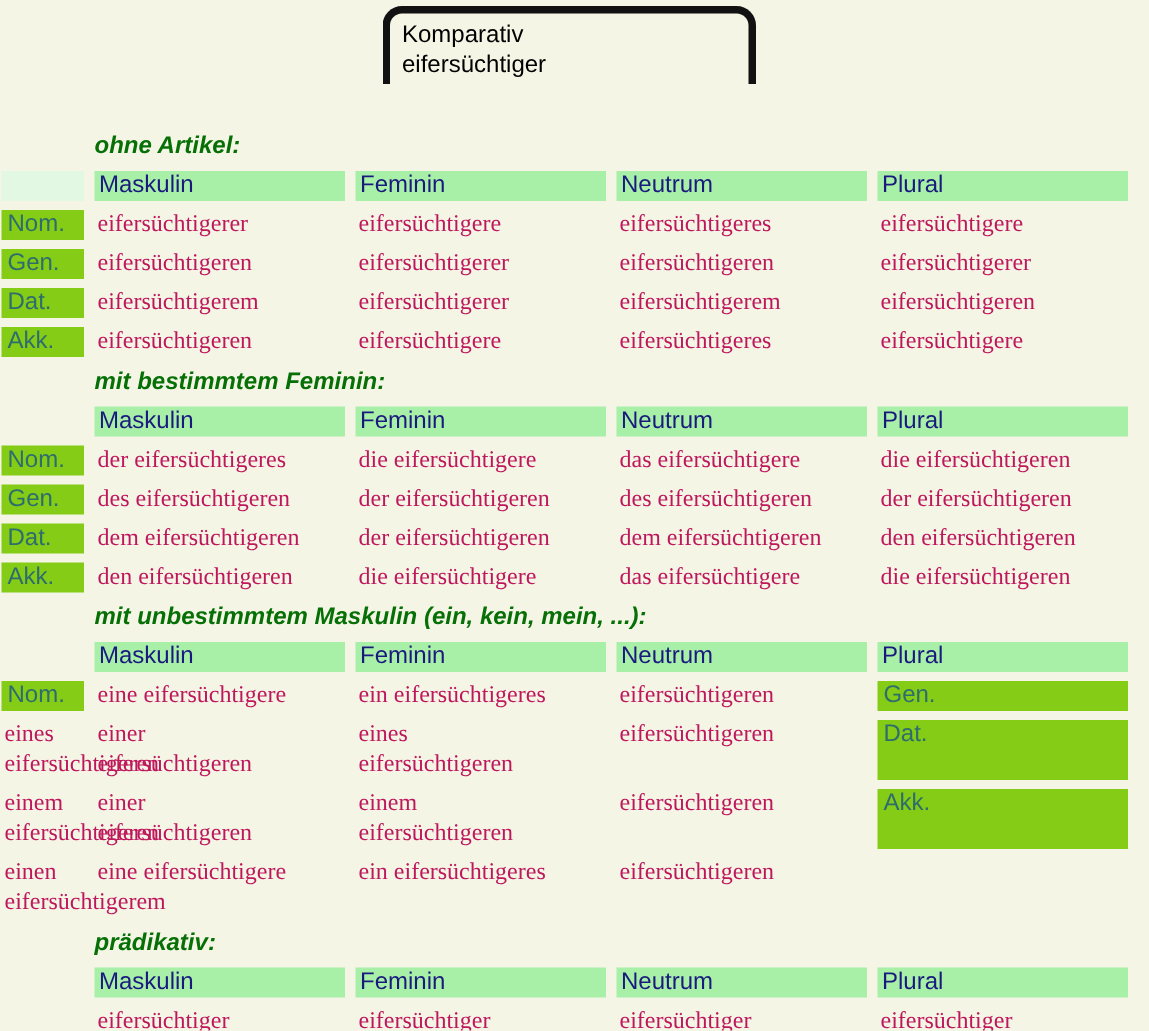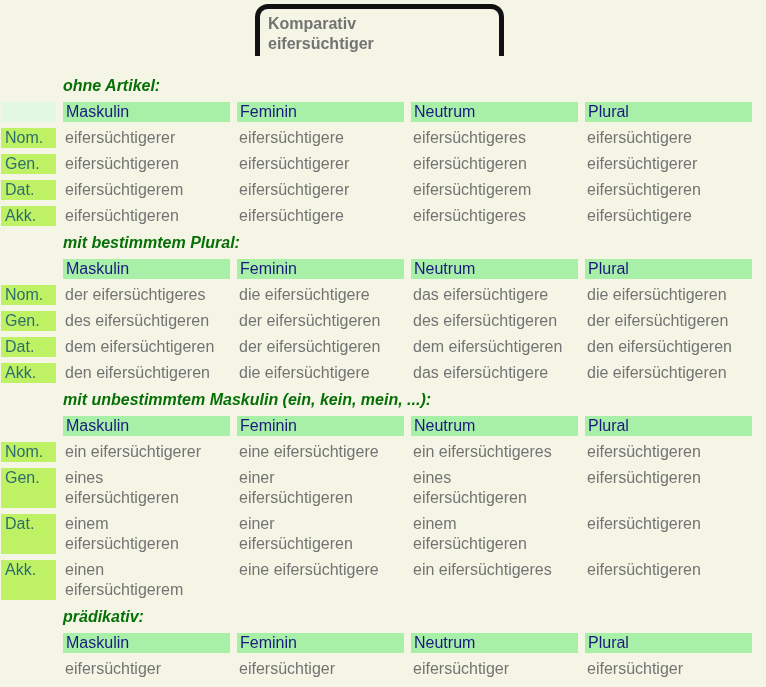--- a/index.html
+++ b/index.html
@@ -5,51 +5,51 @@
   html,body{margin:0;padding:0;}
   body{
     width:766px;height:687px;
     background:#f5f5e6;
     font-family:"Liberation Sans","DejaVu Sans",sans-serif;
     font-size:16px;color:#2a2a2a;
     overflow:hidden;
   }
   .page{padding:4px 0 0 1px;}
   .title-box{
-    margin-left:254px;margin-bottom:20px;
+    margin-left:254px;margin-bottom:32px;
     width:231px;
     border:5px solid #111;border-bottom:none;
     border-radius:13px 13px 0 0;
     padding:5px 0 2px 8px;
-    font-weight:bold;line-height:20px;color:#737373;
+    font-weight:normal;line-height:20px;color:#000000;
   }
   .section-title{
     margin:7px 4px 6px 62px;
     font-weight:bold;font-style:italic;
     color:#067006;line-height:20px;
   }
   .tbl{
     display:grid;
     grid-template-columns:55px 167px 167px 167px 167px;
     column-gap:7px;row-gap:6px;
     align-items:stretch;
   }
   .hcell{
     background:#a8f0a8;color:#1a1a7e;
     line-height:20px;padding:0 0 0 3px;
   }
   .corner{background:transparent;}
   .corner.pale{background:#e3f8e3;}
   .lcell{
-    background:#bef264;color:#2e6d6d;
+    background:#84cc16;color:#2e6d6d;
     line-height:20px;padding:0 0 0 4px;
   }
   .cell{
     line-height:20px;padding:0 0 0 2px;
-    white-space:pre;color:#737373;
+    white-space:pre;color:#be185d;font-family:Liberation Serif, serif;
   }
 </style>
 </head>
 <body>
 
 <div class="page">
 
   <div class="title-box">
     <div>Komparativ</div>
     <div>eifersüchtiger</div>
@@ -84,21 +84,21 @@
 
       <div class="lcell">Akk.</div>
       <div class="cell">eifersüchtigeren</div>
       <div class="cell">eifersüchtigere</div>
       <div class="cell">eifersüchtigeres</div>
       <div class="cell">eifersüchtigere</div>
     </div>
   </section>
 
   <section>
-    <div class="section-title">mit bestimmtem Plural:</div>
+    <div class="section-title">mit bestimmtem Feminin:</div>
     <div class="tbl">
       <div class="corner"></div>
       <div class="hcell">Maskulin</div>
       <div class="hcell">Feminin</div>
       <div class="hcell">Neutrum</div>
       <div class="hcell">Plural</div>
 
       <div class="lcell">Nom.</div>
       <div class="cell">der eifersüchtigeres</div>
       <div class="cell">die eifersüchtigere</div>
@@ -128,21 +128,20 @@
   <section>
     <div class="section-title">mit unbestimmtem Maskulin (ein, kein, mein, ...):</div>
     <div class="tbl">
       <div class="corner"></div>
       <div class="hcell">Maskulin</div>
       <div class="hcell">Feminin</div>
       <div class="hcell">Neutrum</div>
       <div class="hcell">Plural</div>
 
       <div class="lcell">Nom.</div>
-      <div class="cell">ein eifersüchtigerer</div>
       <div class="cell">eine eifersüchtigere</div>
       <div class="cell">ein eifersüchtigeres</div>
       <div class="cell">eifersüchtigeren</div>
 
       <div class="lcell">Gen.</div>
       <div class="cell">eines
 eifersüchtigeren</div>
       <div class="cell">einer
 eifersüchtigeren</div>
       <div class="cell">eines

